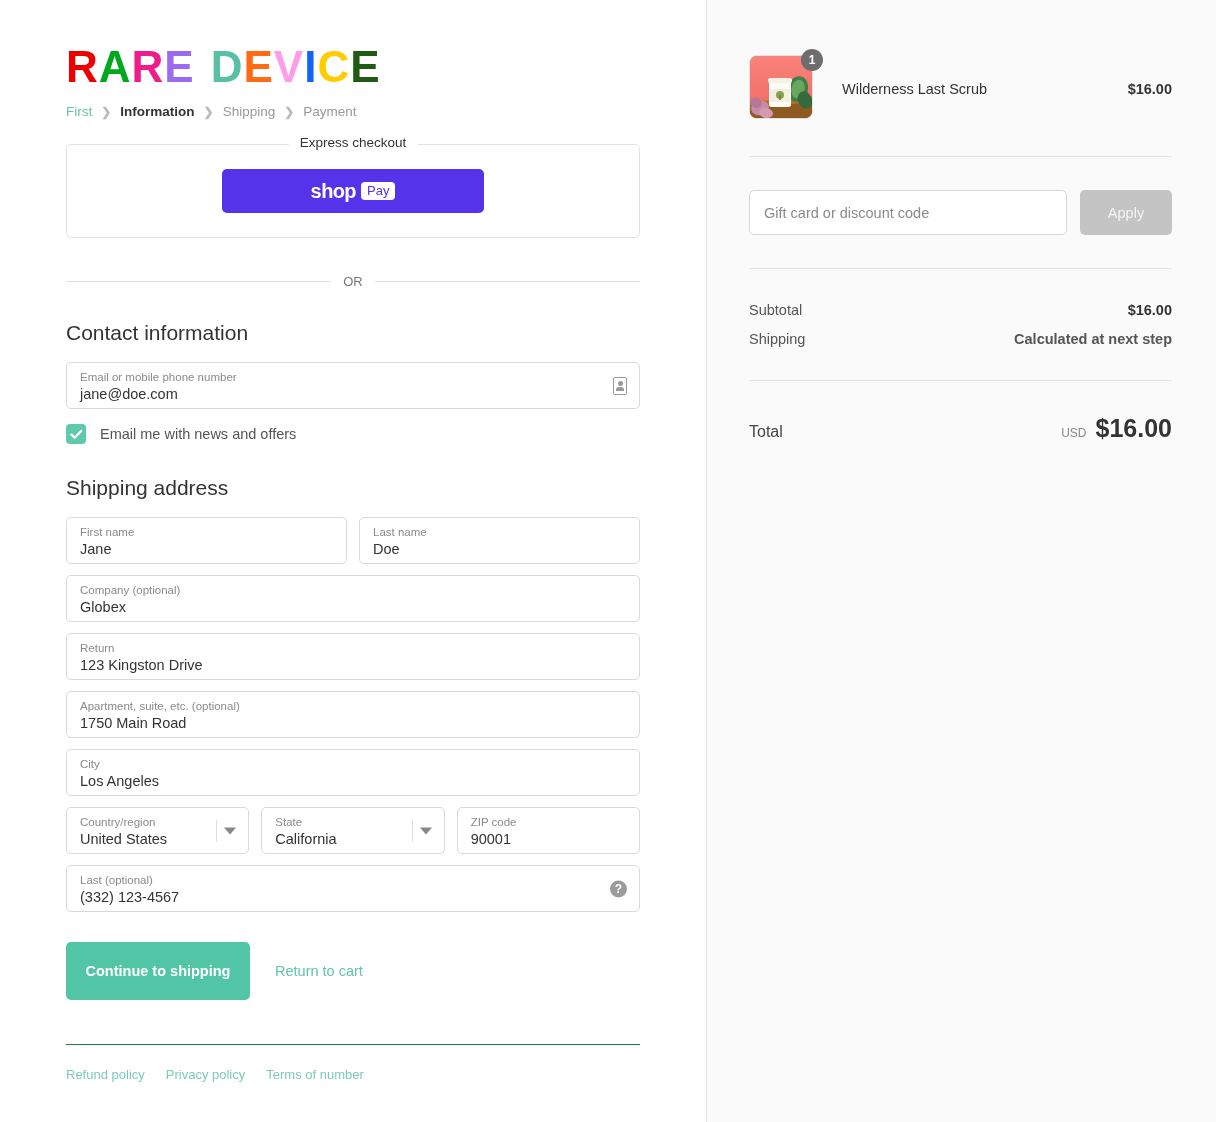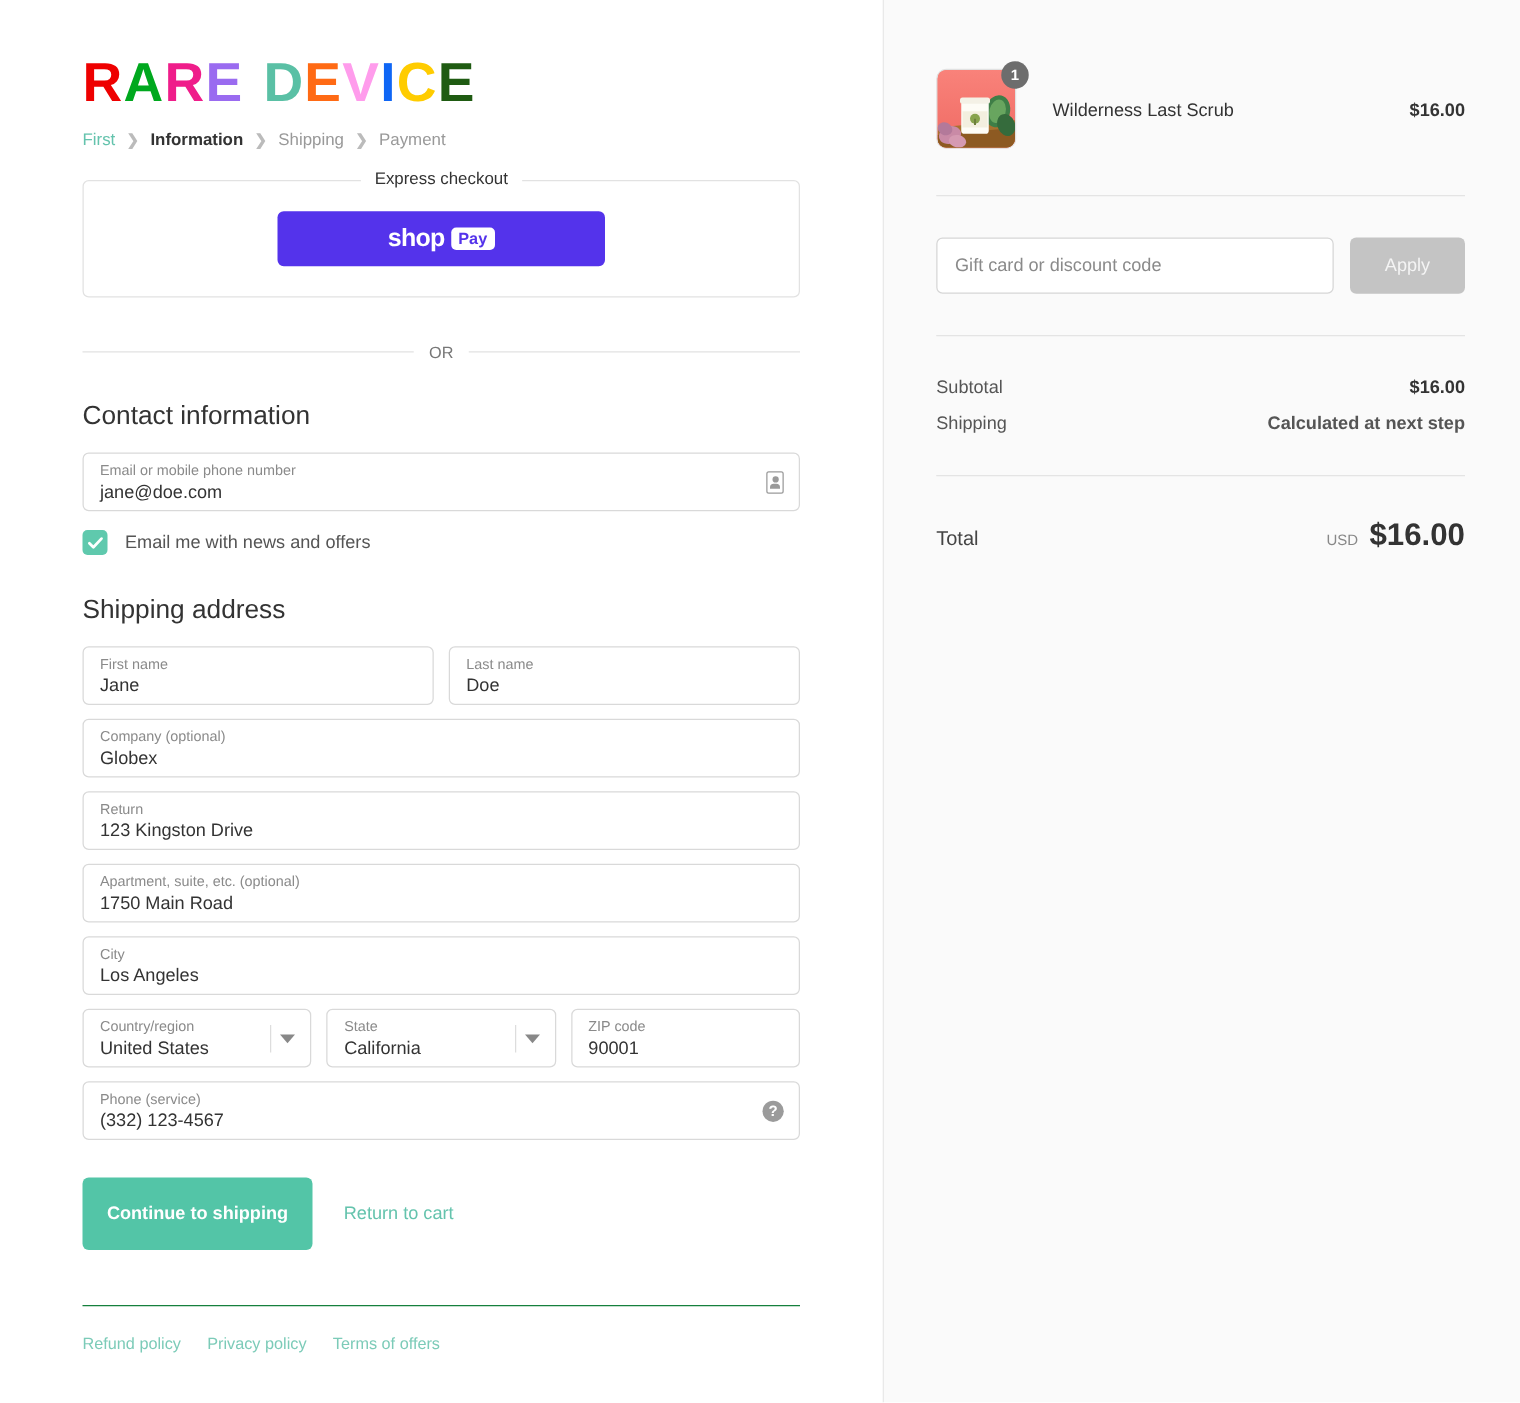--- a/index.html
+++ b/index.html
@@ -39,21 +39,21 @@
   .express-title {
     position: absolute; top: -9px; left: 50%; transform: translateX(-50%);
     background: #ffffff; padding: 0 11px; font-size: 13.5px; color: #333333; white-space: nowrap;
   }
   .shoppay-btn {
     width: 262px; height: 44px; background: #5433eb; border: none; border-radius: 5px;
     display: flex; align-items: center; justify-content: center; gap: 5px; cursor: pointer;
   }
   .shoppay-word { color: #ffffff; font-size: 20px; font-weight: bold; letter-spacing: -0.6px; }
   .shoppay-badge {
-    background: #ffffff; color: #5433eb; font-size: 13px; font-weight: bold;
+    background: #ffffff; color: #5433eb; font-size: 13px; font-weight: normal;
     border-radius: 4px; padding: 2px 6px 3px; line-height: 1;
   }
 
   
   .or-row { margin-top: 36px; display: flex; align-items: center; gap: 12px; }
   .or-line { flex: 1; height: 1px; background: #e2e2e2; }
   .or-text { font-size: 13px; color: #777777; }
 
   
   .section-head { font-size: 21px; color: #333333; font-weight: normal; margin-top: 32px; margin-bottom: 17px; }
@@ -264,37 +264,37 @@
           <div class="caret"></div>
         </div>
         <div class="field">
           <div class="f-label">ZIP code</div>
           <div class="f-value">90001</div>
         </div>
       </div>
 
       <div class="row">
         <div class="field">
-          <div class="f-label">Phone (service)</div>
+          <div class="f-label">Last (optional)</div>
           <div class="f-value">(332) 123-4567</div>
           <div class="field-icon-right">
             <div class="help-ico">?</div>
           </div>
         </div>
       </div>
 
       <div class="actions">
         <button class="btn-primary">Continue to shipping</button>
         <a class="link-teal" href="#">Return to cart</a>
       </div>
 
       <div class="footer">
         <a href="#">Refund policy</a>
         <a href="#">Privacy policy</a>
-        <a href="#">Terms of offers</a>
+        <a href="#">Terms of number</a>
       </div>
 
     </div>
   </div>
 
   <div class="summary">
 
     <div class="line-item">
       <div class="thumb-wrap">
         <div class="thumb">

